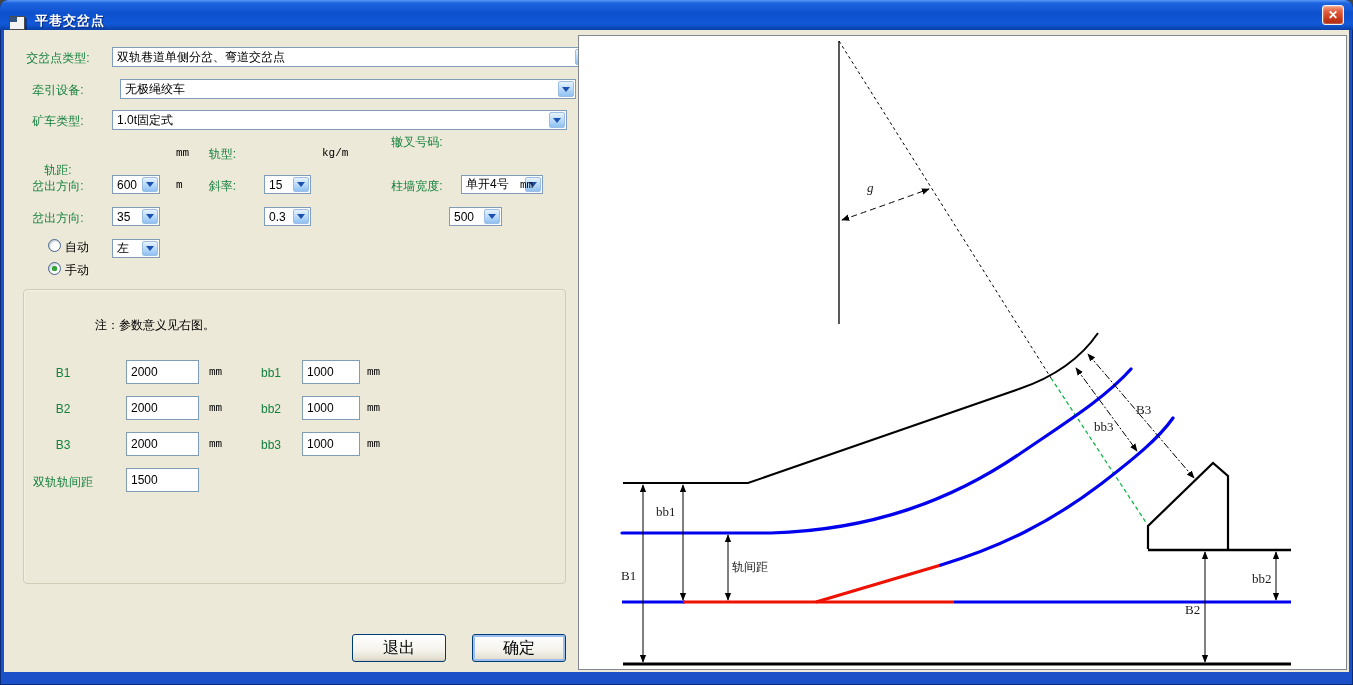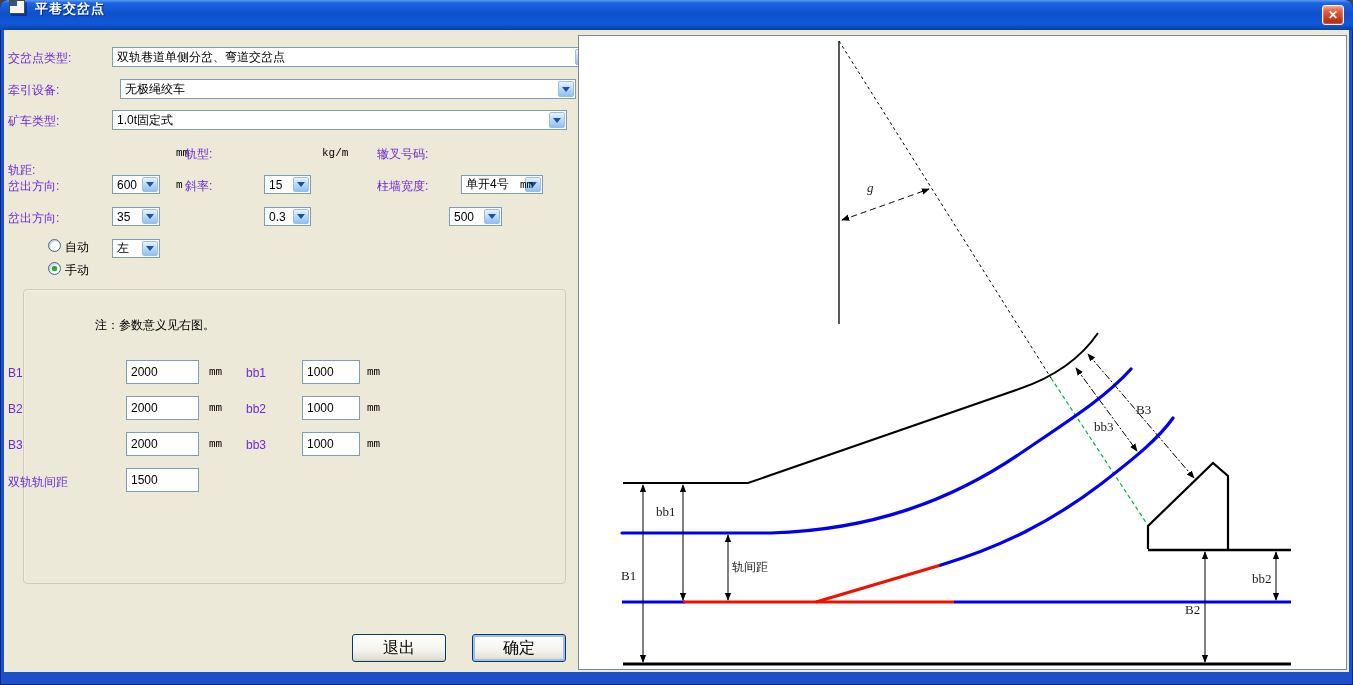--- a/index.html
+++ b/index.html
@@ -10,21 +10,21 @@
     position:relative; width:1353px; height:685px;
     background:#1B50C8;
     border-radius:8px 8px 0 0;
     overflow:hidden;
     box-shadow: inset 0 0 0 1px #0A2A7A;
   }
   .titlebar {
     position:absolute; left:0; top:0; right:0; height:30px;
     background:linear-gradient(180deg,#5A9AF5 0%, #1E63E0 10%, #0E51CE 45%, #1159D8 80%, #0A3FA6 100%);
     border-radius:8px 8px 0 0;
-    display:flex; align-items:flex-start;
+    display:flex; align-items:flex-end;
   }
   .app-icon {
     width:16px; height:14px; margin-left:9px;
     background:#F4F4F4; border:1px solid #4A4A4A;
     position:relative; box-shadow:2px 2px 0 rgba(0,0,30,.35);
   }
   .app-icon::before{
     content:""; position:absolute; left:0; top:0; width:7px; height:5px;
     background:#35557F;
   }
@@ -38,21 +38,21 @@
     background:linear-gradient(180deg,#F3A183 0%, #E25E3E 30%, #C93A1B 70%, #A52A10 100%);
     color:#fff; display:flex; align-items:center; justify-content:center;
     font-size:12px; font-weight:bold; cursor:pointer;
     box-shadow:inset 0 0 2px #FFD9C9;
   }
   .client {
     position:absolute; left:4px; top:30px; width:1345px; height:642px;
     background:#ECE9D8;
   }
 
-  .lbl { position:absolute; font-size:12px; color:#6d28d9; text-align:left; white-space:nowrap; }
+  .lbl { position:absolute; font-size:12px; color:#15803d; text-align:center; white-space:nowrap; }
   .unit { position:absolute; font-size:11px; color:#000; white-space:nowrap; font-family:"Liberation Mono", monospace; }
 
   .combo {
     position:absolute; height:20px; background:#fff;
     border:1px solid #7F9DB9; font-size:12px;
     display:flex; align-items:center; cursor:default;
   }
   .combo .val { flex:1; padding-left:4px; white-space:nowrap; overflow:hidden; }
   .combo .arrow {
     width:16px; align-self:stretch; margin:1px;
@@ -155,21 +155,21 @@
 
     <div class="lbl" style="left:181px;top:116px;width:75px">轨型:</div>
     <div class="combo small" style="left:260px;top:113px;width:47px">
       <span class="val">15</span>
       <span class="arrow">
           <i></i>
         </span>
     </div>
     <div class="unit" style="left:318px;top:117px">kg/m</div>
 
-    <div class="lbl" style="left:373px;top:116px;width:80px">辙叉号码:</div>
+    <div class="lbl" style="left:373px;top:104px;width:80px">辙叉号码:</div>
     <div class="combo small" style="left:457px;top:113px;width:82px">
       <span class="val">单开4号</span>
       <span class="arrow">
           <i></i>
         </span>
     </div>
 
     <div class="lbl" style="left:4px;top:148px;width:100px">岔出方向:</div>
     <div class="combo small" style="left:108px;top:145px;width:48px">
       <span class="val">35</span>

